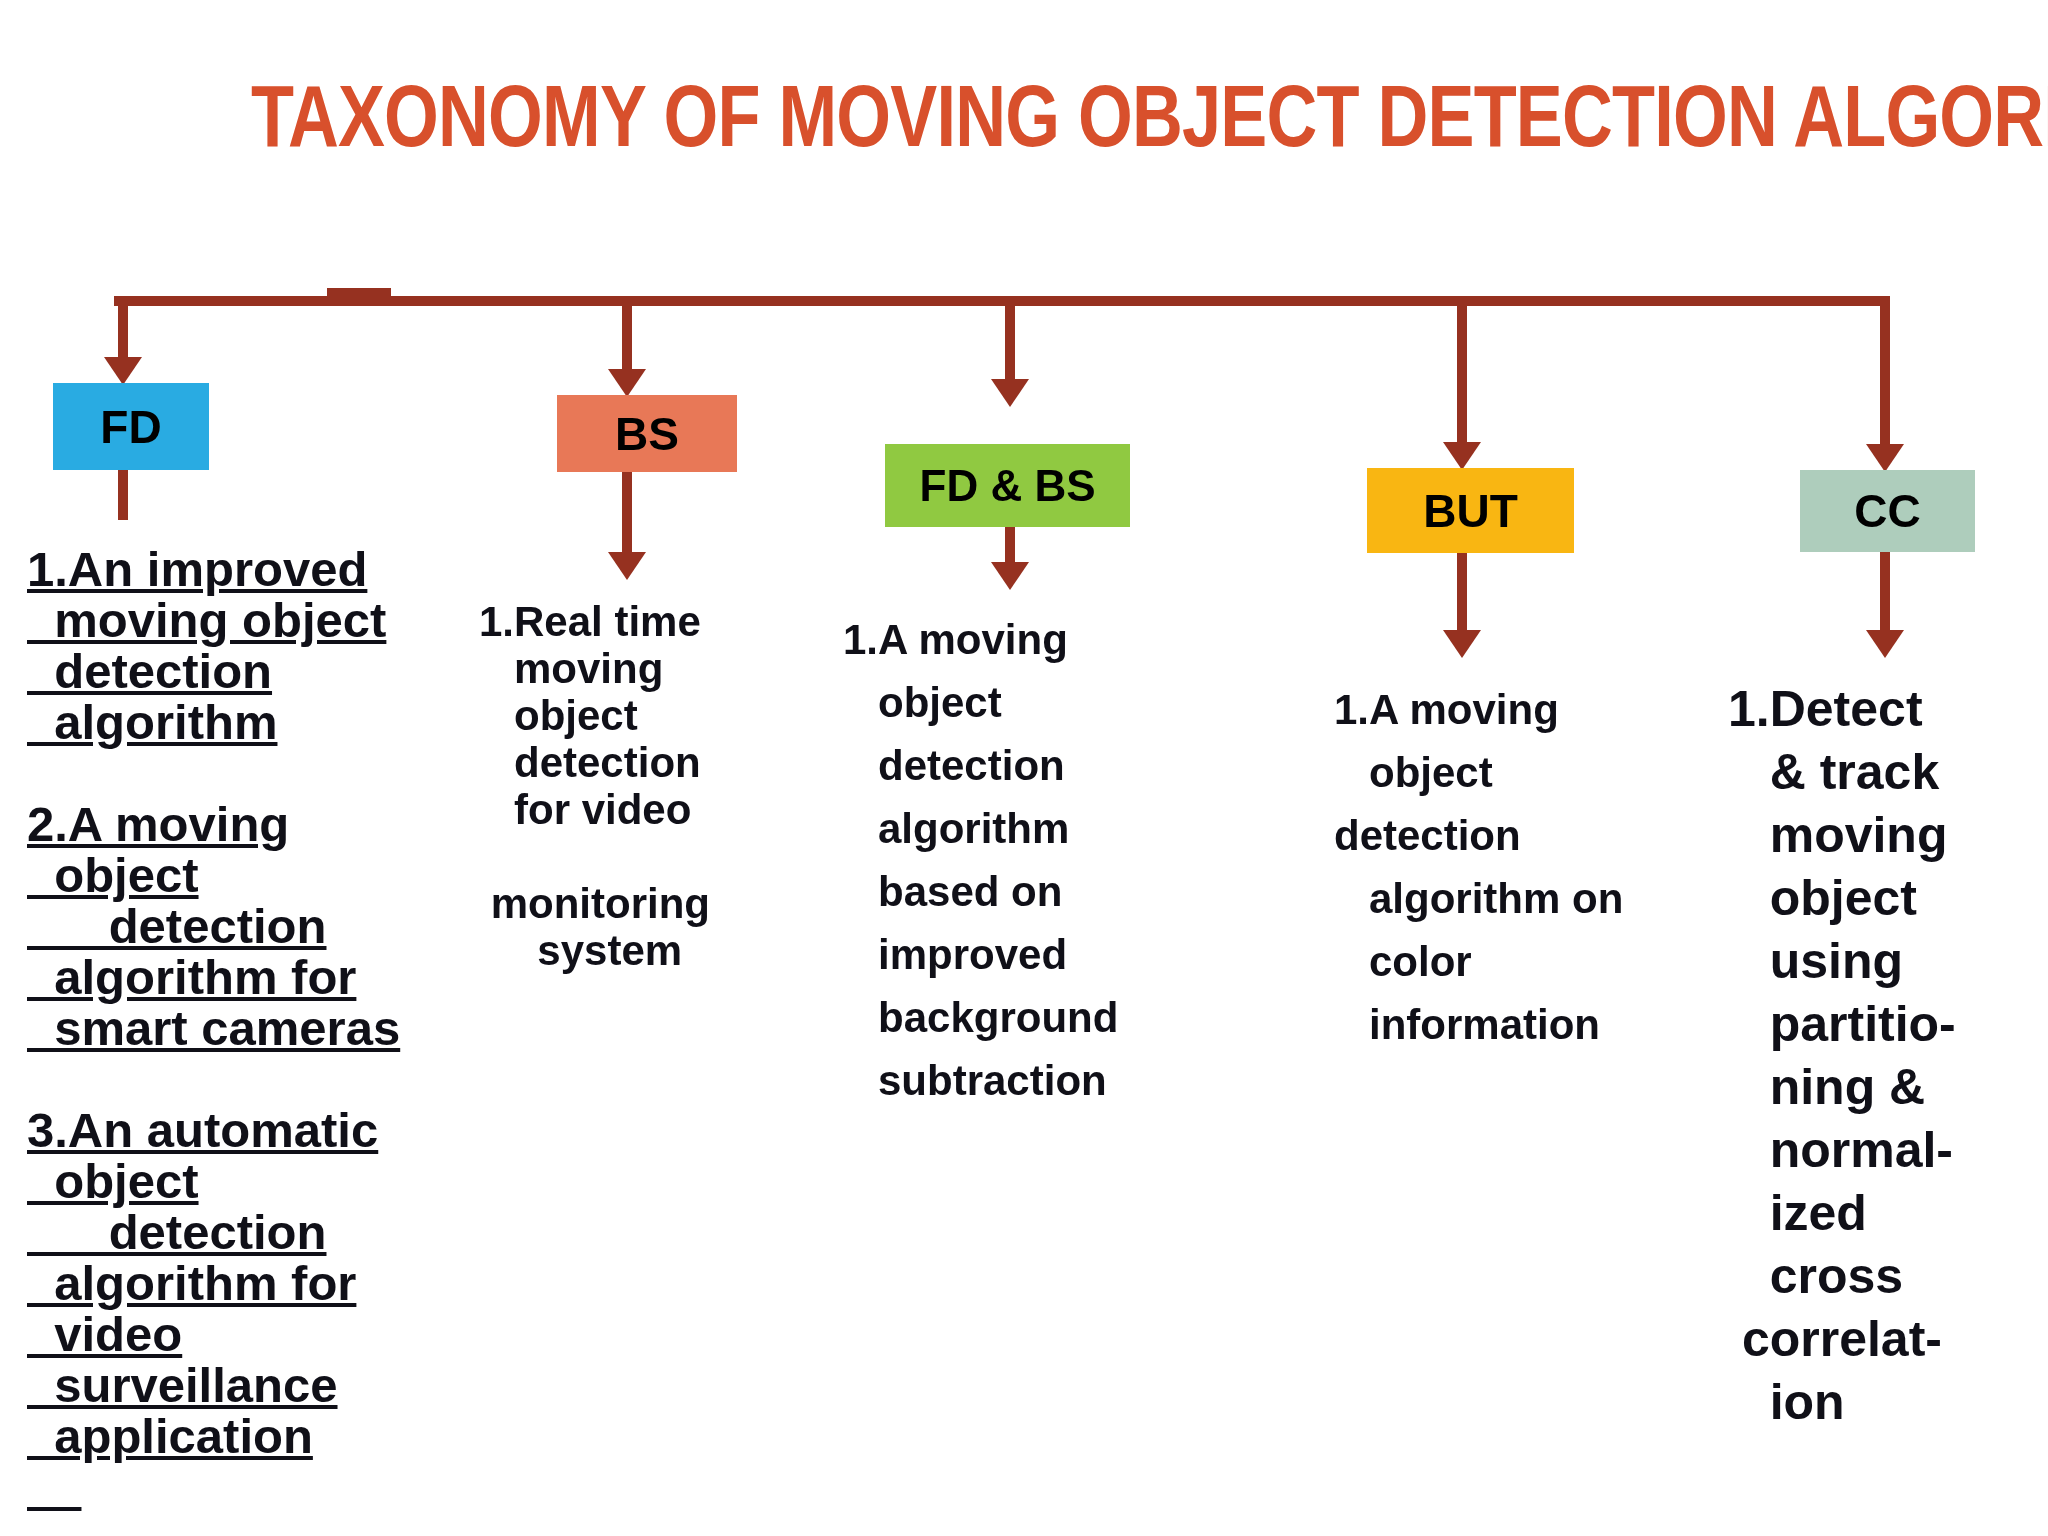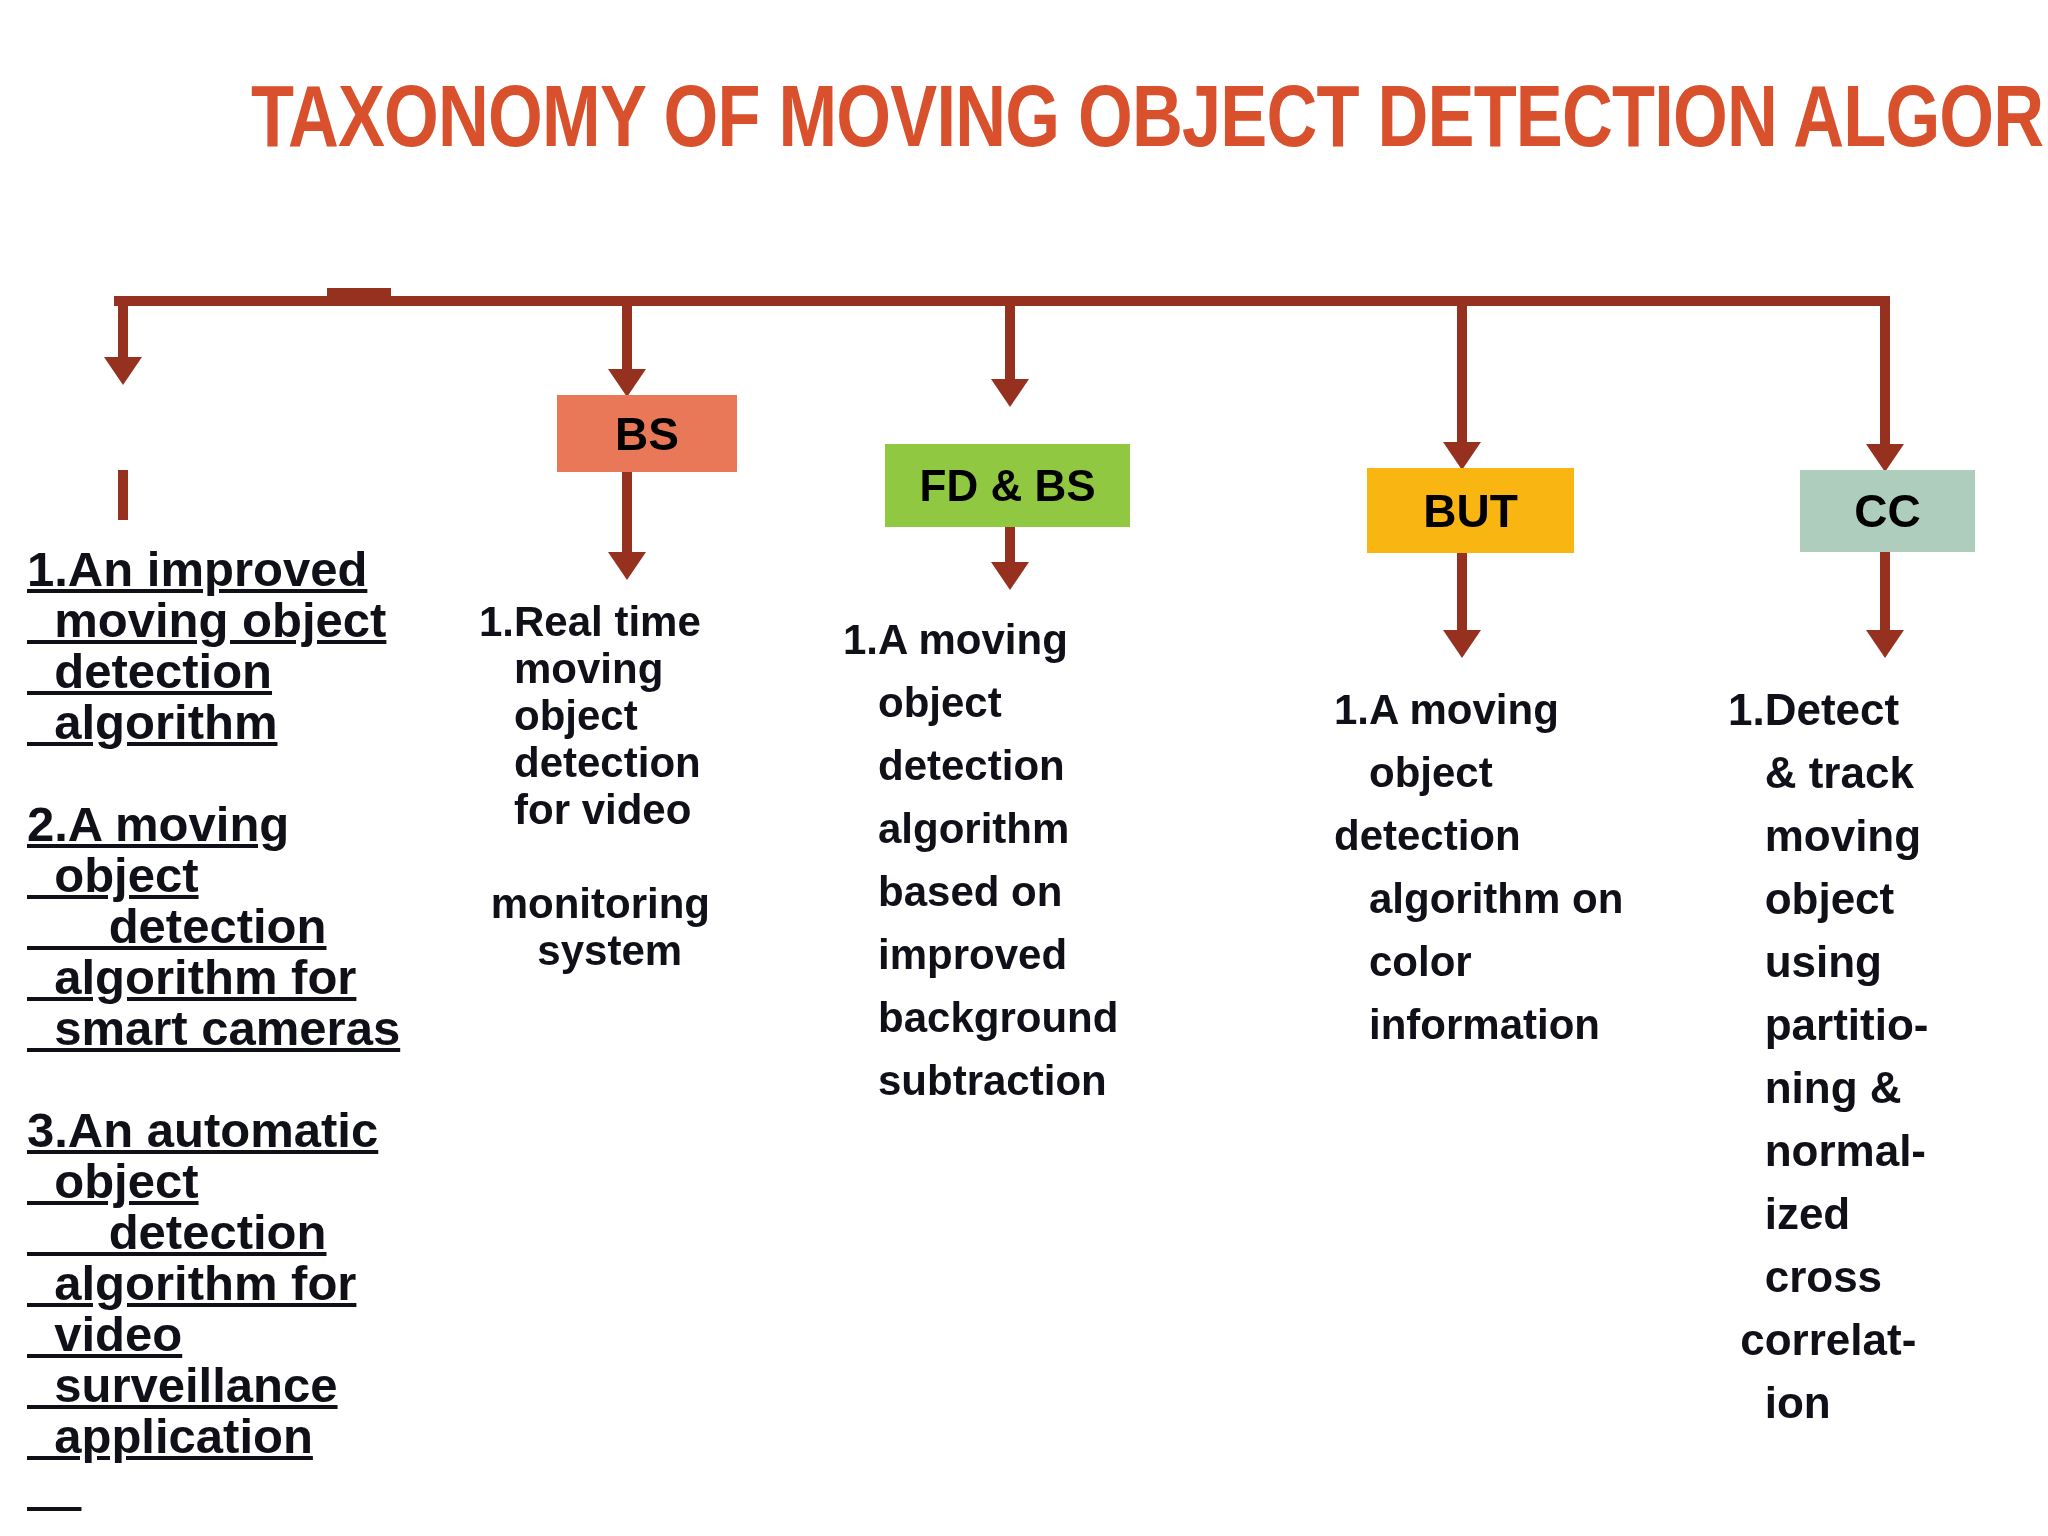--- a/index.html
+++ b/index.html
@@ -48,21 +48,21 @@
   .cat-but {left:1367px;top:468px; width:207px; height:85px;}
   .cat-cc  {left:1800px;top:470px; width:175px; height:82px;}
 
   
   .bigbox{position:absolute;color:var(--body-text);font-weight:700;white-space:pre;
           overflow:visible;}
   .box-fd  {left:13px;  top:518px; width:397px; height:1006px; font-size:49px; line-height:51px; padding:26px 0 0 14px; box-sizing:border-box;text-decoration:underline;}
   .box-bs  {left:461px; top:578px; width:345px; height:446px;  font-size:42px; line-height:47px; padding:20px 0 0 18px; box-sizing:border-box;}
   .box-fdbs{left:825px; top:590px; width:465px; height:505px;  font-size:42px; line-height:63px; padding:18px 0 0 18px; box-sizing:border-box;}
   .box-but {left:1314px;top:658px; width:369px; height:444px;  font-size:42px; line-height:63px; padding:20px 0 0 20px; box-sizing:border-box;}
-  .box-cc  {left:1712px;top:658px; width:302px; height:816px;  font-size:44px; line-height:63px; padding:20px 0 0 16px; box-sizing:border-box;}
+  .box-cc  {left:1712px;top:658px; width:302px; height:816px;  font-size:50px; line-height:63px; padding:20px 0 0 16px; box-sizing:border-box;}
   
   .bigbox .bg{position:absolute;left:0;top:0;right:0;bottom:0;z-index:-1;}
 </style>
 </head>
 <body>
 
 <div id="canvas">
 
   <div class="title-wrap">
     <span class="title-text">TAXONOMY OF MOVING OBJECT DETECTION ALGORITHMS</span>
@@ -88,20 +88,23 @@
   <div class="conn v v1b"></div>
   <div class="conn v v2b"></div>
   <div class="conn v v3b"></div>
   <div class="conn v v4b"></div>
   <div class="conn v v5b"></div>
   <div class="arrowhead a2b"></div>
   <div class="arrowhead a3b"></div>
   <div class="arrowhead a4b"></div>
   <div class="arrowhead a5b"></div>
 
+  <div class="cat cat-fd" style="background-color: rgb(41, 171, 226);">
+      <span>FD</span>
+    </div>
   <div class="cat cat-bs" style="background-color: rgb(232, 120, 87);">
       <span>BS</span>
     </div>
   <div class="cat cat-fdbs" style="background-color: rgb(144, 201, 65); margin-top: 39px;">
       <span>FD &amp; BS</span>
     </div>
   <div class="cat cat-but" style="background-color: rgb(249, 182, 18);">
       <span>BUT</span>
     </div>
   <div class="cat cat-cc" style="background-color: rgb(174, 205, 188);">

